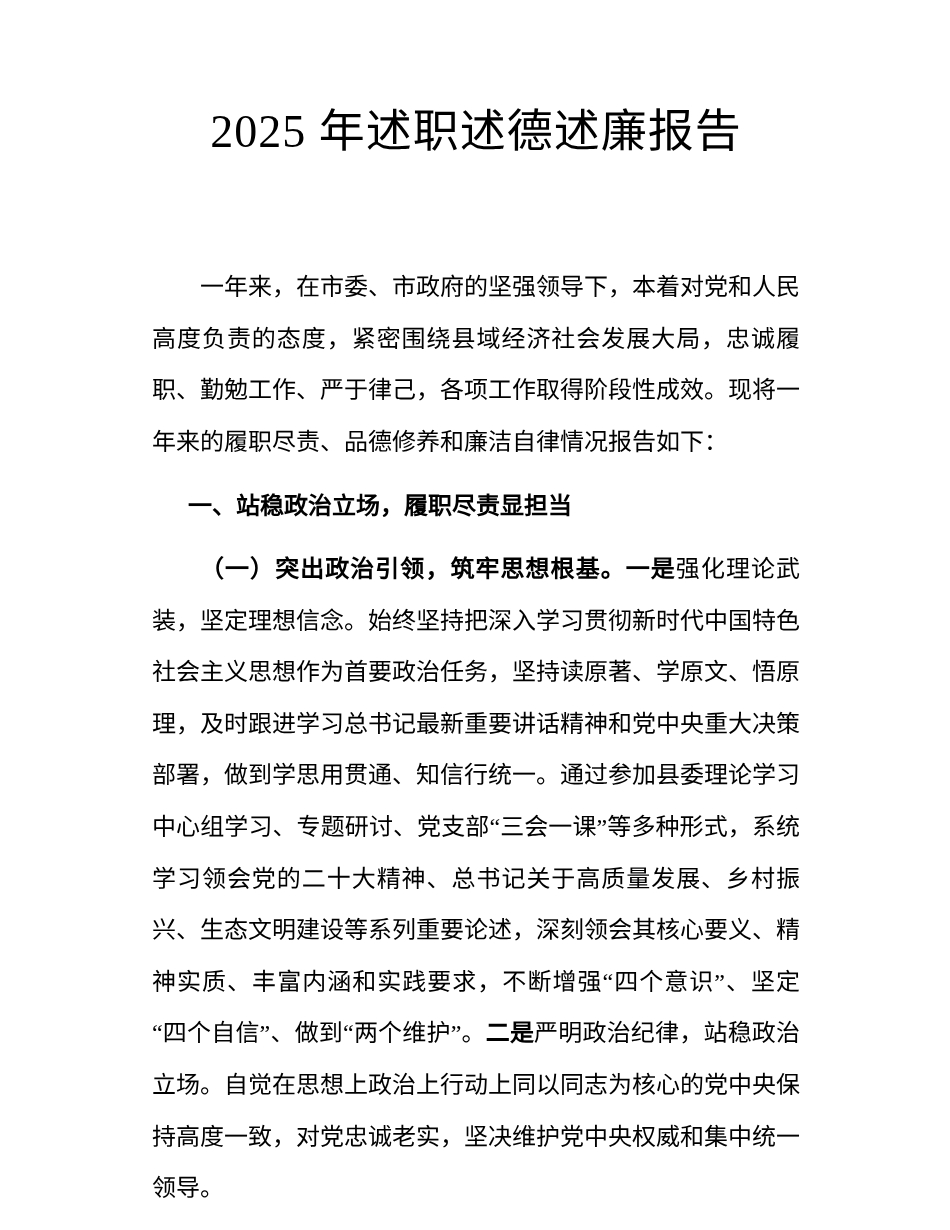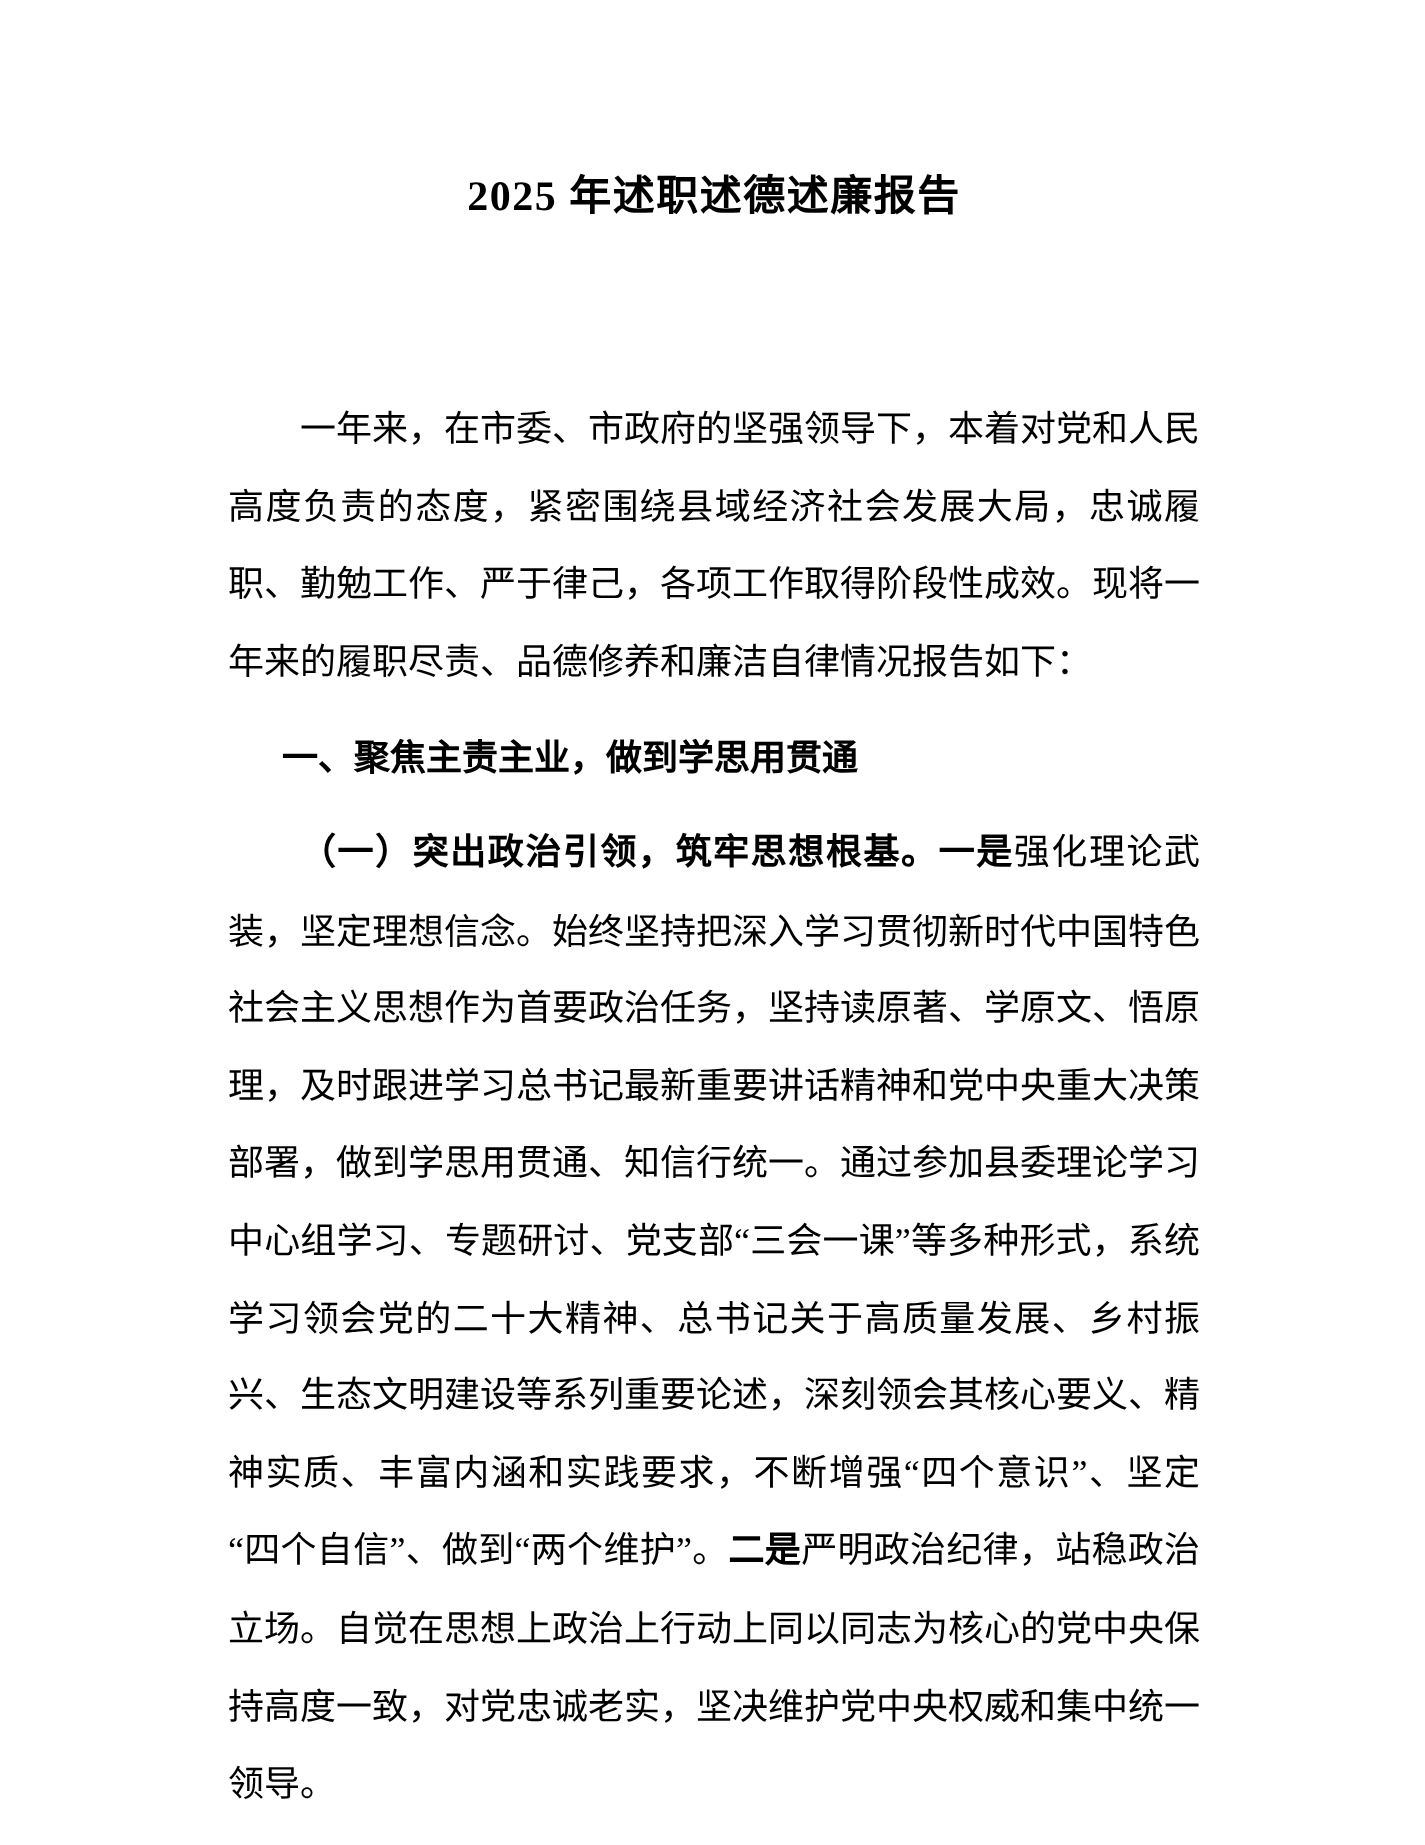--- a/index.html
+++ b/index.html
@@ -17,22 +17,22 @@
     color: #000000;
     overflow: hidden;
   }
   .content {
     padding-left: 140px;
     padding-right: 138px;
   }
   .doc-title {
     margin: 104px 0 0 0;
     font-family: "Liberation Serif", "DejaVu Serif", serif;
-    font-weight: bold;
-    font-size: 28px;
+    font-weight: normal;
+    font-size: 46px;
     line-height: 56px;
     text-align: center;
     letter-spacing: 1px;
   }
   .body-para {
     margin: 12px;
     font-family: "Liberation Serif", "DejaVu Serif", serif;
     font-size: 24px;
     line-height: 51.6px;
     text-align: justify;
@@ -46,32 +46,32 @@
   .section-heading {
     margin: 0;
     font-family: "Liberation Sans", "DejaVu Sans", sans-serif;
     font-weight: bold;
     font-size: 24px;
     line-height: 51.6px;
     text-indent: 2em;
   }
   .run { font-family: inherit; }
   .run-bold {
-    font-family: Liberation Mono, monospace;
+    font-family: Liberation Serif, serif;
     font-weight: bold;
   }
 </style>
 </head>
 <body>
 
 <div class="page">
   <div class="content">
 
     <h1 class="doc-title">2025 年述职述德述廉报告</h1>
 
     <p class="body-para intro-para">一年来，在市委、市政府的坚强领导下，本着对党和人民高度负责的态度，紧密围绕县域经济社会发展大局，忠诚履职、勤勉工作、严于律己，各项工作取得阶段性成效。现将一年来的履职尽责、品德修养和廉洁自律情况报告如下：</p>
 
-    <h2 class="section-heading">一、聚焦主责主业，做到学思用贯通</h2>
+    <h2 class="section-heading">一、站稳政治立场，履职尽责显担当</h2>
 
     <p class="body-para"><span class="run run-bold">（一）突出政治引领，筑牢思想根基。</span><span class="run run-bold">一是</span><span class="run">强化理论武装，坚定理想信念。始终坚持把深入学习贯彻新时代中国特色社会主义思想作为首要政治任务，坚持读原著、学原文、悟原理，及时跟进学习总书记最新重要讲话精神和党中央重大决策部署，做到学思用贯通、知信行统一。通过参加县委理论学习中心组学习、专题研讨、党支部“三会一课”等多种形式，系统学习领会党的二十大精神、总书记关于高质量发展、乡村振兴、生态文明建设等系列重要论述，深刻领会其核心要义、精神实质、丰富内涵和实践要求，不断增强“四个意识”、坚定“四个自信”、做到“两个维护”。</span><span class="run run-bold">二是</span><span class="run">严明政治纪律，站稳政治立场。自觉在思想上政治上行动上同以同志为核心的党中央保持高度一致，对党忠诚老实，坚决维护党中央权威和集中统一领导。</span></p>
 
   </div>
 </div>
 
 </body></html>

